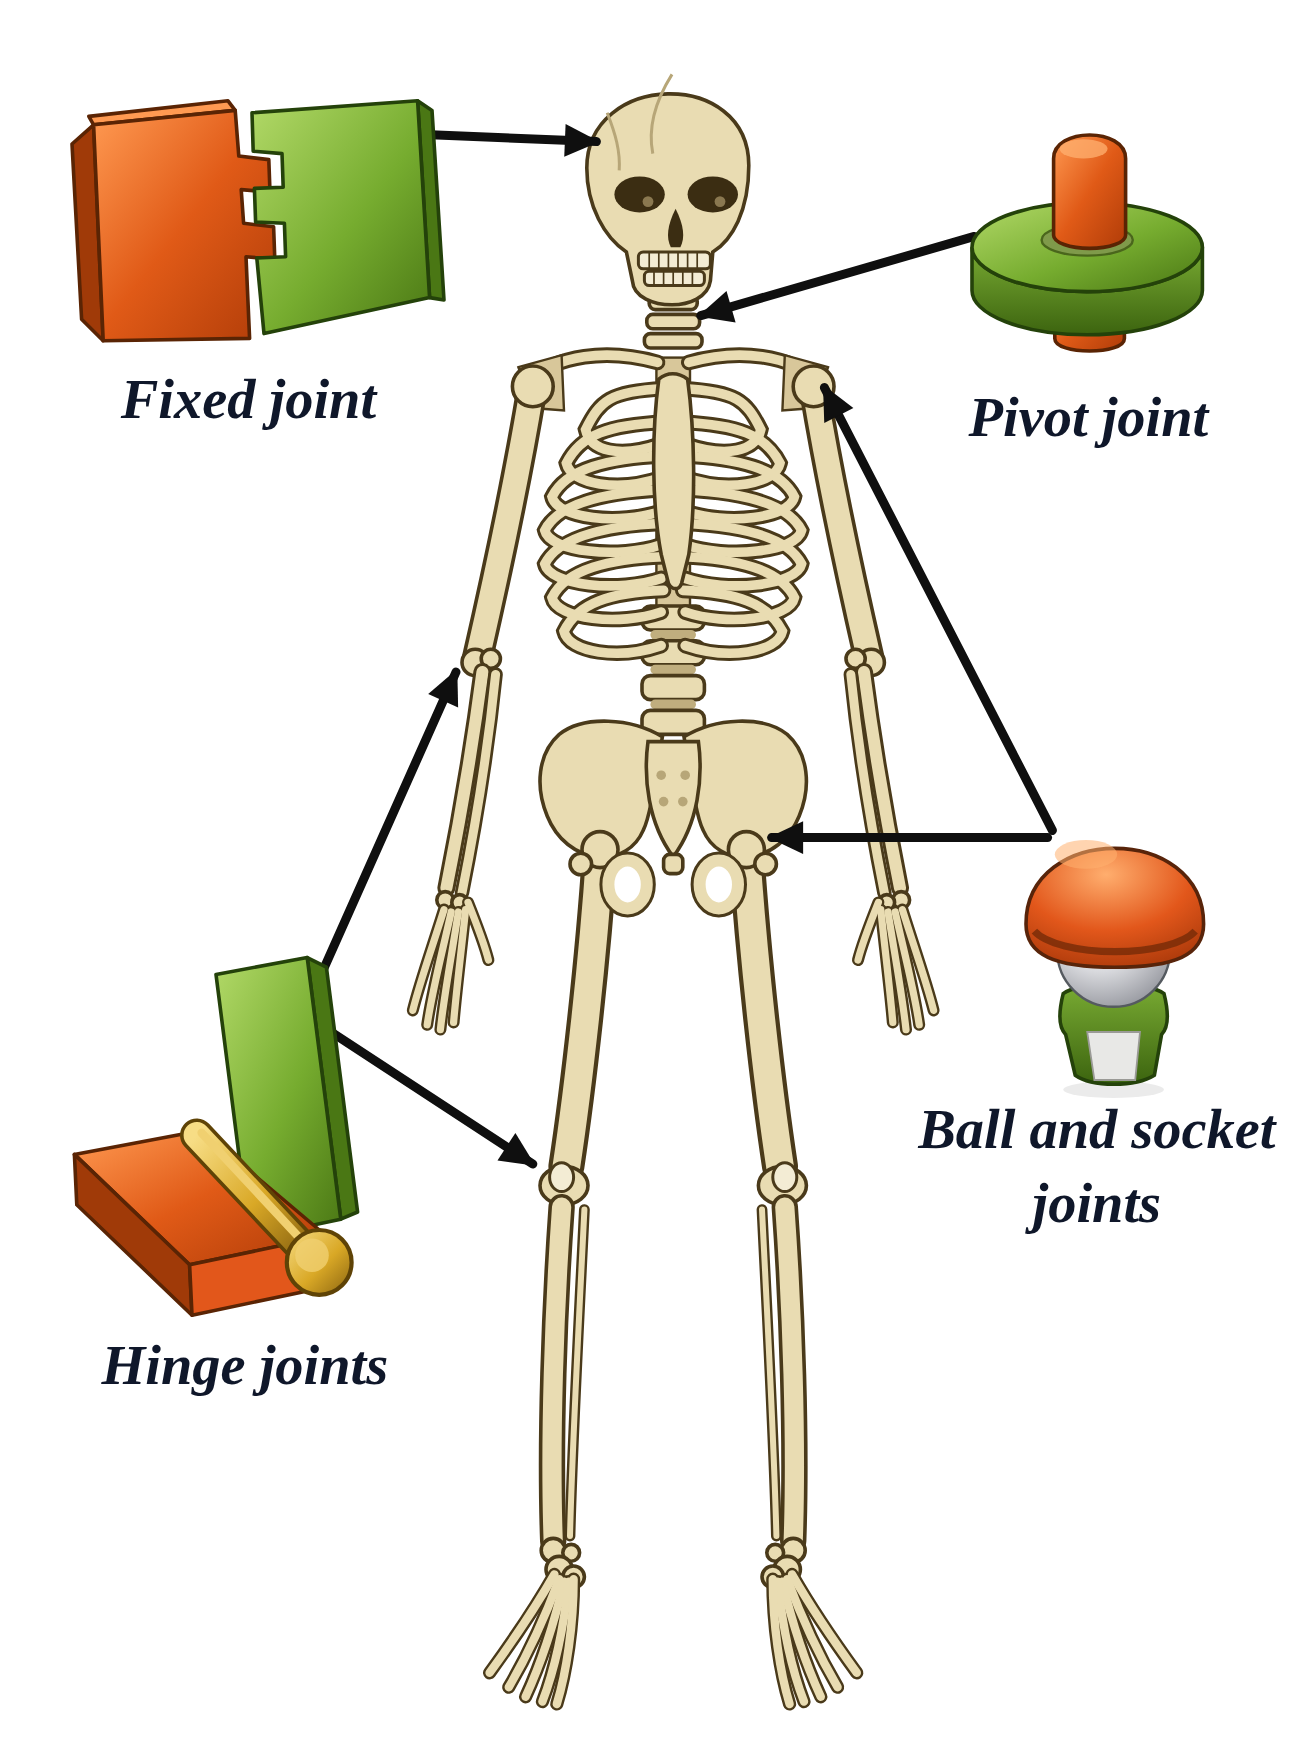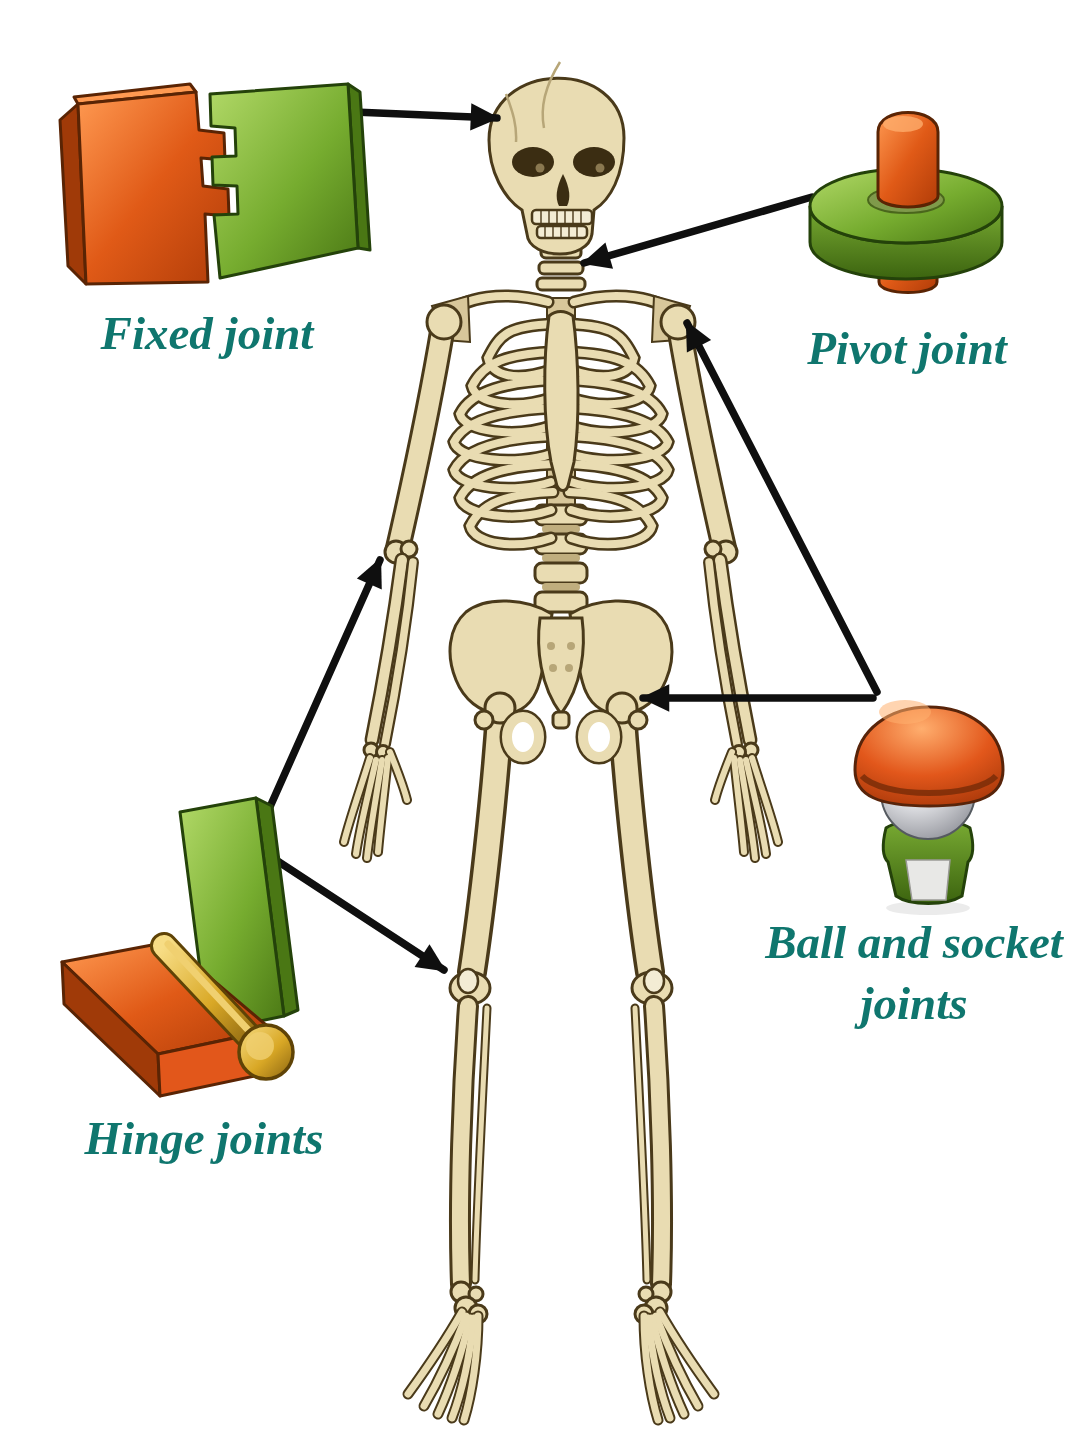--- a/index.html
+++ b/index.html
@@ -4,21 +4,21 @@
 <style>
   html,body{margin:0;padding:0;background:#ffffff;}
   body{width:1086px;height:1448px;position:relative;overflow:hidden;}
   #stage{position:absolute;left:0;top:0;width:1086px;height:1448px;}
   .label{
     position:absolute;
     font-family:"Liberation Serif","DejaVu Serif",serif;
     font-style:italic;
     font-weight:600;
     font-size:47px;
-    color:#0f766e;
+    color:#0f172a;
     text-align:center;
     line-height:1.3;
     white-space:nowrap;
   }
   .label .stack{white-space:normal;display:block;}
   svg{display:block;}
   .bO{stroke:#4a3a1a;fill:none;stroke-linecap:round;}
   .bB{stroke:#e9dcb2;fill:none;stroke-linecap:round;}
   .bF{fill:#e9dcb2;stroke:#4a3a1a;stroke-width:3;}
   .bFl{fill:#f3ecd4;stroke:#4a3a1a;stroke-width:2.5;}

